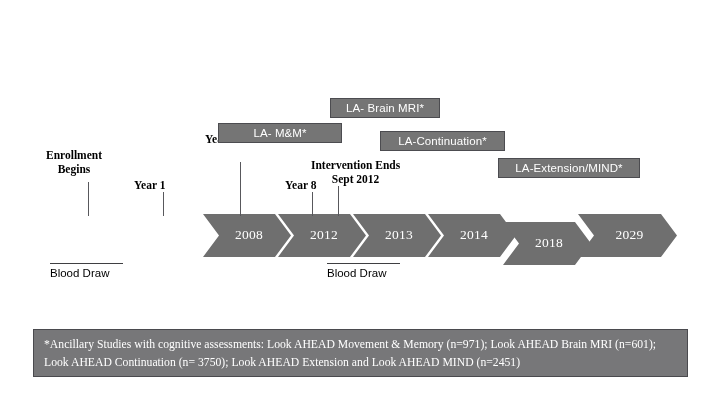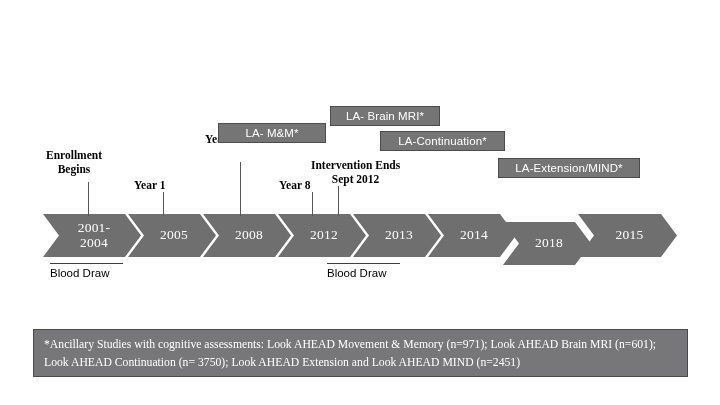--- a/index.html
+++ b/index.html
@@ -113,70 +113,63 @@
     line-height: 1.55;
     padding: 6px 10px 2px 10px;
   }
 </style>
 </head>
 <body>
 
 <div id="canvas">
 
   <div id="timeline-track">
-      <div class="chevron first" style="left: 0px; width: 98px;">
-        <span class="chev-label">2001-
-2004</span>
-      </div>
-      <div class="chevron" style="left: 85px; width: 88px;">
-        <span class="chev-label">2005</span>
-      </div>
       <div class="chevron" style="left: 160px; width: 88px; justify-content: center;">
         <span class="chev-label">2008</span>
       </div>
       <div class="chevron" style="left: 235px; width: 88px;">
         <span class="chev-label">2012</span>
       </div>
       <div class="chevron" style="left: 310px; width: 88px; text-align: center;">
         <span class="chev-label">2013</span>
       </div>
       <div class="chevron" style="left: 385px; width: 88px;">
         <span class="chev-label">2014</span>
       </div>
       <div class="chevron" style="left: 460px; width: 88px; margin-top: 8px;">
         <span class="chev-label">2018</span>
       </div>
       <div class="chevron" style="left: 535px; width: 99px;">
-        <span class="chev-label">2015</span>
+        <span class="chev-label">2029</span>
       </div>
     </div>
 
   <div id="leader-layer">
       <div class="leader" style="left: 88px; top: 182px; height: 34px;"></div>
       <div class="leader" style="left: 163px; top: 192px; height: 24px;"></div>
       <div class="leader" style="left: 240px; top: 162px; height: 54px;"></div>
       <div class="leader" style="left: 312px; top: 192px; height: 24px;"></div>
       <div class="leader" style="left: 338px; top: 186px; height: 30px;"></div>
     </div>
 
   <div id="annotation-layer">
       <div class="callout" style="left: 46px; top: 148px;">Enrollment
 Begins</div>
       <div class="callout" style="left: 134px; top: 178px;">Year 1</div>
       <div class="callout" style="left: 205px; top: 132px;">Year 4</div>
-      <div class="callout" style="left: 279px; top: 178px;">Year 8</div>
+      <div class="callout" style="left: 285px; top: 178px;">Year 8</div>
       <div class="callout" style="left: 311px; top: 158px;">Intervention  Ends
 Sept 2012</div>
     </div>
 
   <div id="studybox-layer">
-      <div class="studybox" style="left: 330px; top: 98px; width: 110px; margin-top: 8px;">
+      <div class="studybox" style="left: 330px; top: 98px; width: 110px;">
         <span>LA- Brain MRI*</span>
       </div>
-      <div class="studybox" style="left: 218px; top: 123px; width: 108px;">
+      <div class="studybox" style="left: 218px; top: 123px; width: 124px;">
         <span>LA- M&amp;M*</span>
       </div>
       <div class="studybox" style="left: 380px; top: 131px; width: 125px;">
         <span>LA-Continuation*</span>
       </div>
       <div class="studybox" style="left: 498px; top: 158px; width: 142px;">
         <span>LA-Extension/MIND*</span>
       </div>
     </div>
 

